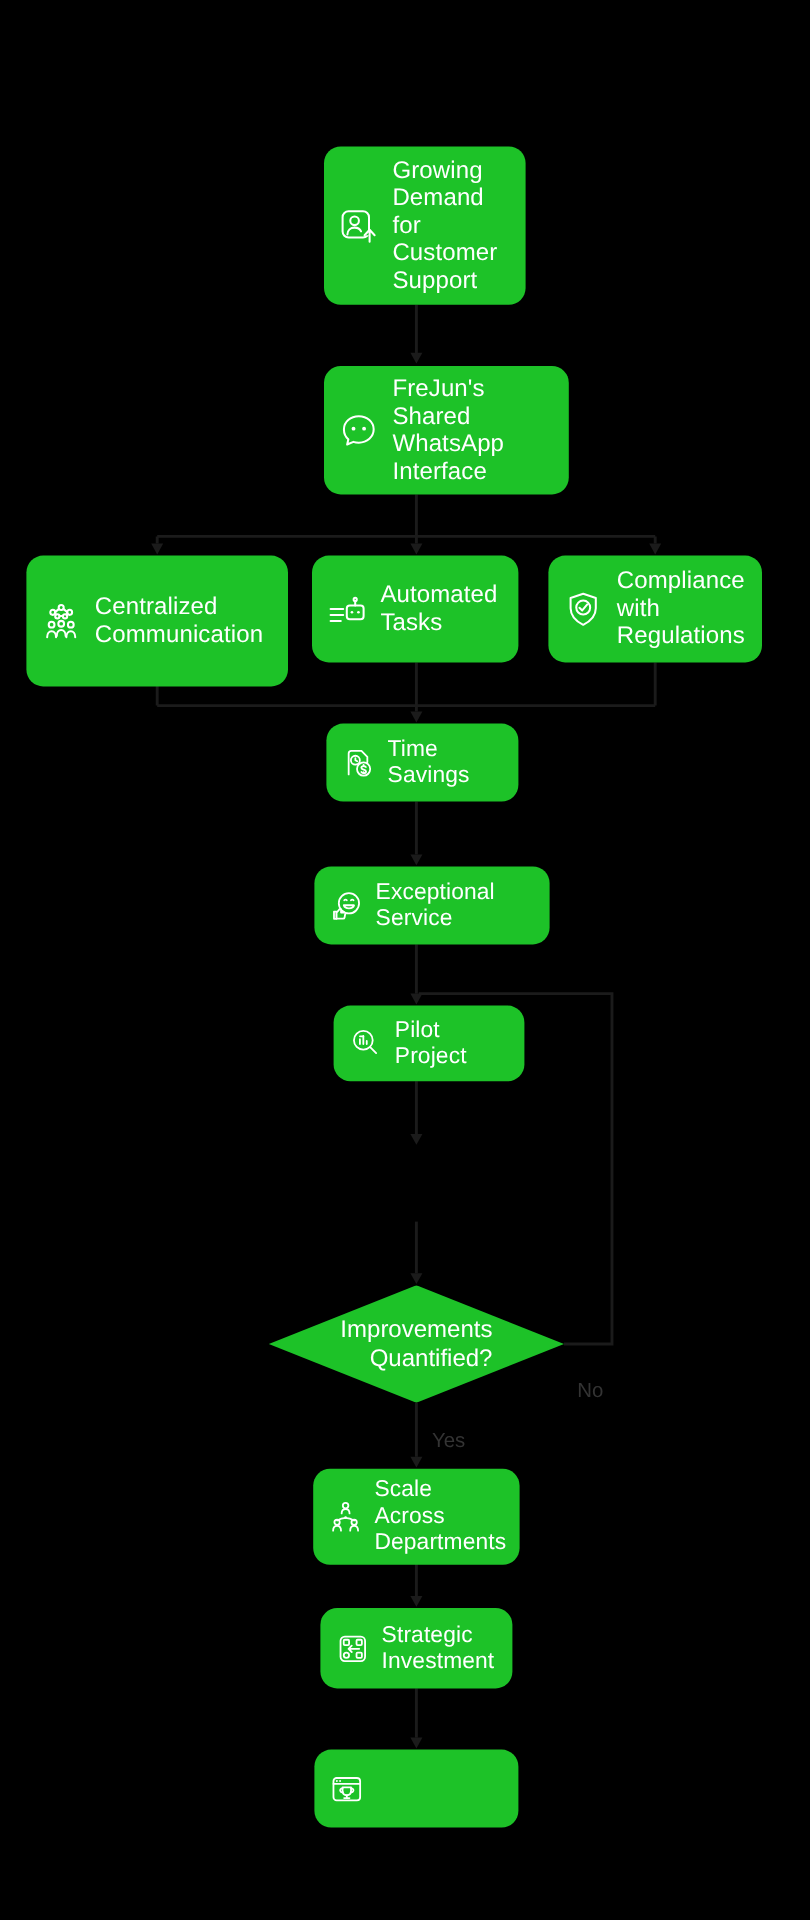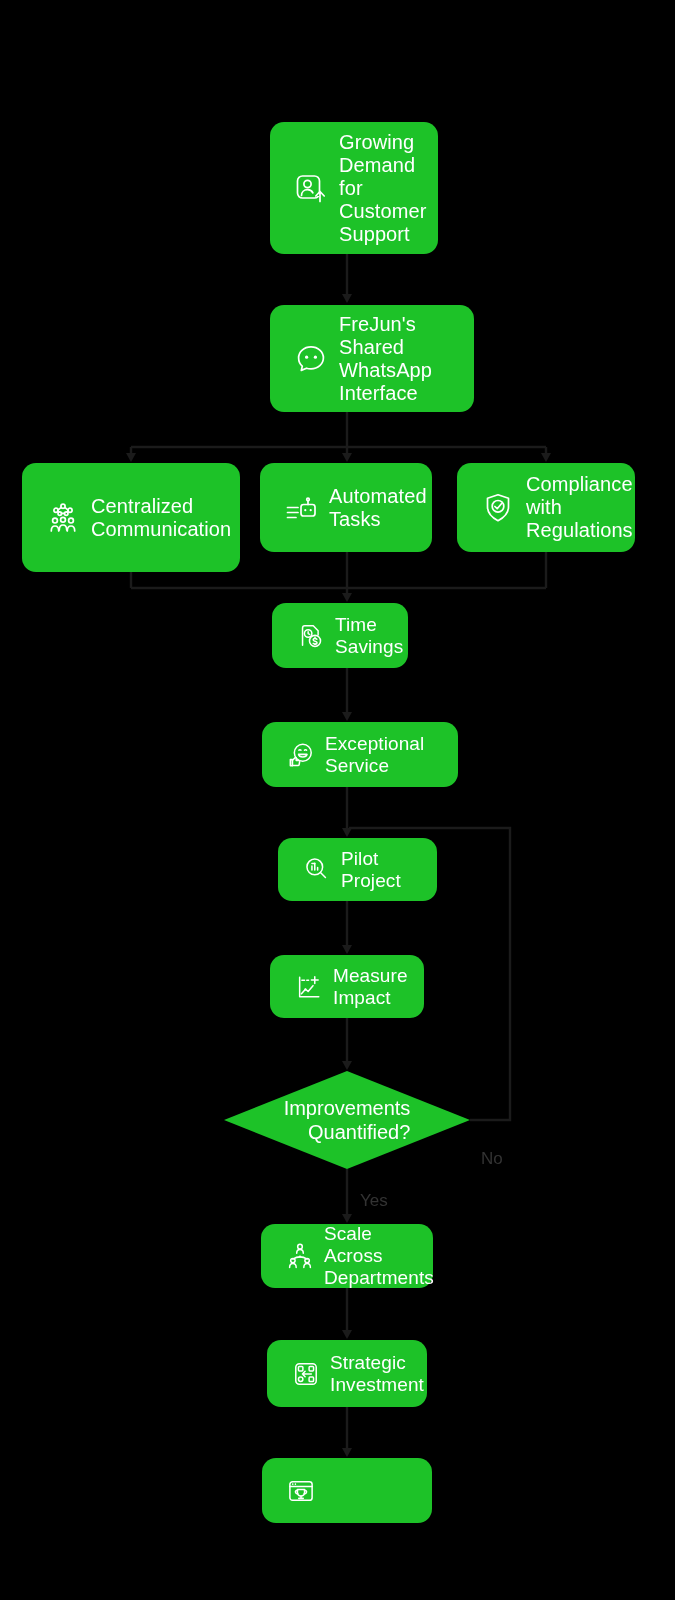--- a/index.html
+++ b/index.html
@@ -14,47 +14,47 @@
   .stage{position:relative;width:675px;height:1600px;background:var(--bg);overflow:hidden}
 
   .connectors{position:absolute;left:0;top:0;pointer-events:none}
   .connectors .line{stroke:var(--line);stroke-width:2.4;fill:none}
   .connectors .arrow{fill:var(--line)}
   .connectors text{fill:var(--edge-label);font-size:17px;font-family:"Liberation Sans","DejaVu Sans",sans-serif}
 
   .node{
     position:absolute;display:flex;align-items:center;gap:10px;
     background:var(--accent);color:var(--text);border-radius:14px;
-    padding:8px 10px 8px 23px;font-size:20px;line-height:1.15;
+    padding:8px 10px 8px 11px;font-size:20px;line-height:1.15;
   }
   .node .label{white-space:pre-line;letter-spacing:.1px}
   .node svg{width:36px;height:36px;flex:0 0 auto;display:block}
   .node.small{gap:8px;font-size:19px}
   .node.small svg{width:32px;height:32px}
 
   .diamond{
     position:absolute;background:var(--accent);color:var(--text);
     clip-path:polygon(50% 0,100% 50%,50% 100%,0 50%);
     display:flex;align-items:center;justify-content:center;
     text-align:right;font-size:20px;line-height:1.2;
   }
   .diamond .label{white-space:pre-line}
 
   
   .n0{left:270px;top:122px;width:168px;height:132px}
   .n1{left:270px;top:305px;width:204px;height:107px}
   .n2{left:22px;top:463px;width:218px;height:109px}
   .n3{left:260px;top:463px;width:172px;height:89px}
   .n4{left:457px;top:463px;width:178px;height:89px}
-  .n5{left:272px;top:603px;width:136px;height:65px}
+  .n5{left:272px;top:603px;width:160px;height:65px}
   .n6{left:262px;top:722px;width:196px;height:65px}
   .n7{left:278px;top:838px;width:159px;height:63px}
   .n8{left:270px;top:955px;width:154px;height:63px}
   .n9{left:224px;top:1071px;width:246px;height:98px}
-  .n10{left:261px;top:1224px;width:172px;height:64px}
+  .n10{left:261px;top:1224px;width:172px;height:80px}
   .n11{left:267px;top:1340px;width:160px;height:67px}
   .n12{left:262px;top:1458px;width:170px;height:65px}
 
   .ic{stroke:#fff;stroke-width:1.7;fill:none;stroke-linecap:round;stroke-linejoin:round}
   .icf{fill:#fff;stroke:none}
   .icmask{fill:var(--accent);stroke:#fff;stroke-width:1.7;stroke-linecap:round;stroke-linejoin:round}
 </style>
 </head>
 <body>
 
@@ -212,33 +212,20 @@
         <circle class="ic" cx="15.5" cy="14.5" r="8.8"></circle>
         <path class="ic" d="M21.9 20.9 27.5 26.5"></path>
         <path class="ic" d="M12.3 18 V13.5 M15.5 18 V10.5 M18.7 18 V15.2"></path>
         <path class="ic" d="M12.3 10.8 h3.2"></path>
       </svg>
     </span>
     <span class="label">Pilot
 Project</span>
   </div>
 
-  <div class="node n8 small">
-    <span class="icon">
-      <svg viewBox="0 0 36 36">
-        <path class="ic" d="M7.5 7 V29 H29"></path>
-        <path class="ic" d="M10 10.5 h3 M15.5 10.5 h2"></path>
-        <path class="ic" d="M24.5 6.5 V14 M20.7 10.2 H28.3"></path>
-        <path class="ic" d="M9.5 25.5 14 20.5 17 23 22.5 16.5"></path>
-        <circle class="icf" cx="14" cy="20.5" r="1.2"></circle>
-      </svg>
-    </span>
-    <span class="label">Measure
-Impact</span>
-  </div>
 
   <div class="diamond n9">
     <span class="label">Improvements
 Quantified?</span>
   </div>
 
   <div class="node n10 small">
     <span class="icon">
       <svg viewBox="0 0 36 36">
         <circle class="ic" cx="18" cy="7.5" r="2.6"></circle>

